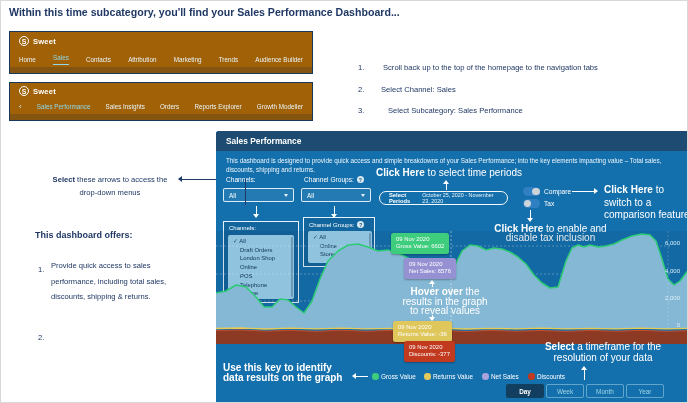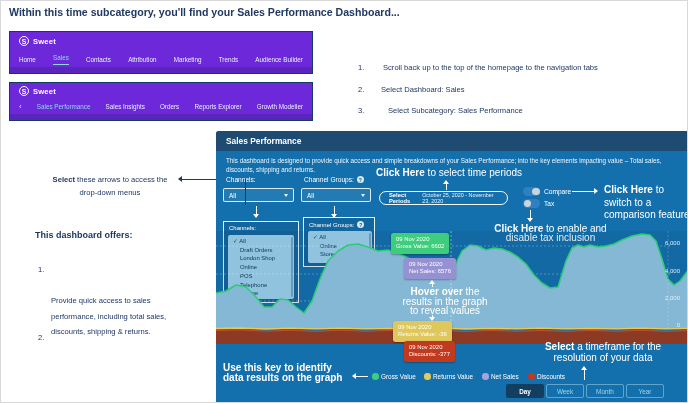--- a/index.html
+++ b/index.html
@@ -5,21 +5,21 @@
   * { margin:0; padding:0; box-sizing:border-box; }
   html,body { background:#fff; }
   body { font-family:"Liberation Sans", sans-serif; }
   #root { position:relative; width:688px; height:403px; background:#fff; border:1px solid #d8d8d8; overflow:hidden; color:#1f3864; }
   .abs { position:absolute; }
 
   
   .headline { left:8px; top:5px; width:430px; font-size:10.6px; font-weight:bold; color:#1f3864; }
 
   
-  .nav { background:#6d28d9; border:1px solid #16395f; }
+  .nav { background:#a16207; border:1px solid #16395f; }
   .nav1 { left:8px; top:30px; width:304px; height:43px; }
   .nav2 { left:8px; top:81px; width:304px; height:39px; }
   .brandrow { position:absolute; left:9px; top:4px; display:flex; align-items:center; gap:4px; }
   .nav2 .brandrow { top:3px; }
   .brandmark { width:10px; height:10px; border:1px solid #fff; border-radius:50%; color:#fff; font-size:7px; font-weight:bold; display:flex; align-items:center; justify-content:center; }
   .brandname { color:#fff; font-size:7.6px; font-weight:bold; letter-spacing:.2px; }
   .menurow { position:absolute; left:9px; right:9px; top:22px; display:flex; justify-content:space-between; align-items:center; }
   .nav2 .menurow { top:20px; }
   .navitem { color:#e9f4fa; font-size:6.3px; white-space:nowrap; }
   .navitem.active { color:#8ed9ec; }
@@ -29,21 +29,21 @@
 
   
   .review-h { left:354px; top:42px; font-size:9px; font-weight:bold; }
   .step-num { width:14px; font-size:7.6px; }
   .step-text { font-size:7.6px; white-space:nowrap; }
 
   
   .note-arrows { left:48px; top:172px; width:122px; text-align:center; font-size:7.6px; line-height:13px; }
   .offers-h { left:34px; top:229px; font-size:9px; font-weight:bold; }
   .offer-num { font-size:7.6px; }
-  .offer-text { font-size:7.6px; line-height:15.5px;margin-top:35px; }
+  .offer-text { font-size:7.6px; line-height:15.5px; }
 
   
   .ah { position:absolute; height:1.4px; background:#fff; }
   .ah.left::before  { content:""; position:absolute; left:-4px; top:-2.6px; border:3.2px solid transparent; border-right:4.5px solid #fff; }
   .ah.right::after  { content:""; position:absolute; right:-4px; top:-2.6px; border:3.2px solid transparent; border-left:4.5px solid #fff; }
   .av { position:absolute; width:1.4px; background:#fff; }
   .av.up::before    { content:""; position:absolute; top:-4px; left:-2.6px; border:3.2px solid transparent; border-bottom:4.5px solid #fff; }
   .av.down::after   { content:""; position:absolute; bottom:-4px; left:-2.6px; border:3.2px solid transparent; border-top:4.5px solid #fff; }
   .ah.navy, .av.navy { background:#1f3864; }
   .ah.navy.left::before { border-right-color:#1f3864; }
@@ -127,21 +127,21 @@
     </div>
     <div class="navstrip"></div>
   </div>
 
   <div class="abs" style="left:357px; top:62px; display:flex;">
     <span class="step-num">1.</span>
     <span class="step-text" style="margin-left:11px;">Scroll back up to the top of the homepage to the navigation tabs</span>
   </div>
   <div class="abs" style="left:357px; top:84px; display:flex;">
     <span class="step-num">2.</span>
-    <span class="step-text" style="margin-left:9px;">Select Dashboard: Sales</span>
+    <span class="step-text" style="margin-left:9px;">Select Channel: Sales</span>
   </div>
   <div class="abs" style="left:357px; top:105px; display:flex;">
     <span class="step-num">3.</span>
     <span class="step-text" style="margin-left:16px;">Select Subcategory: Sales Performance</span>
   </div>
 
   <div class="abs note-arrows">
     <b>Select</b><span> these arrows to access the drop-down menus</span>
   </div>
   <div class="abs ah navy left" style="left:178px; top:178px; width:67px;"></div>

